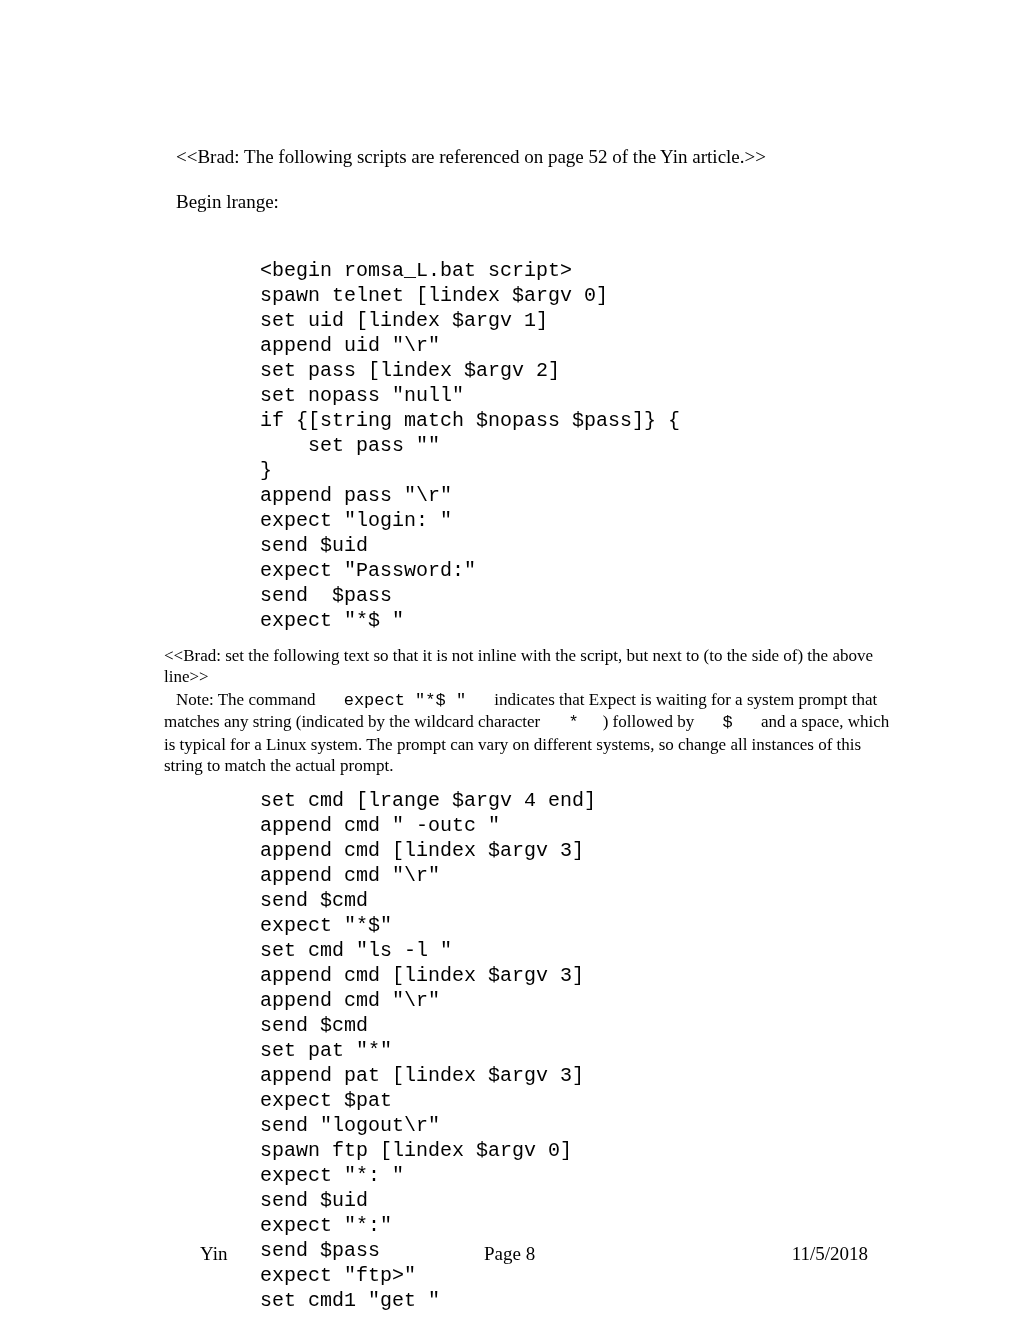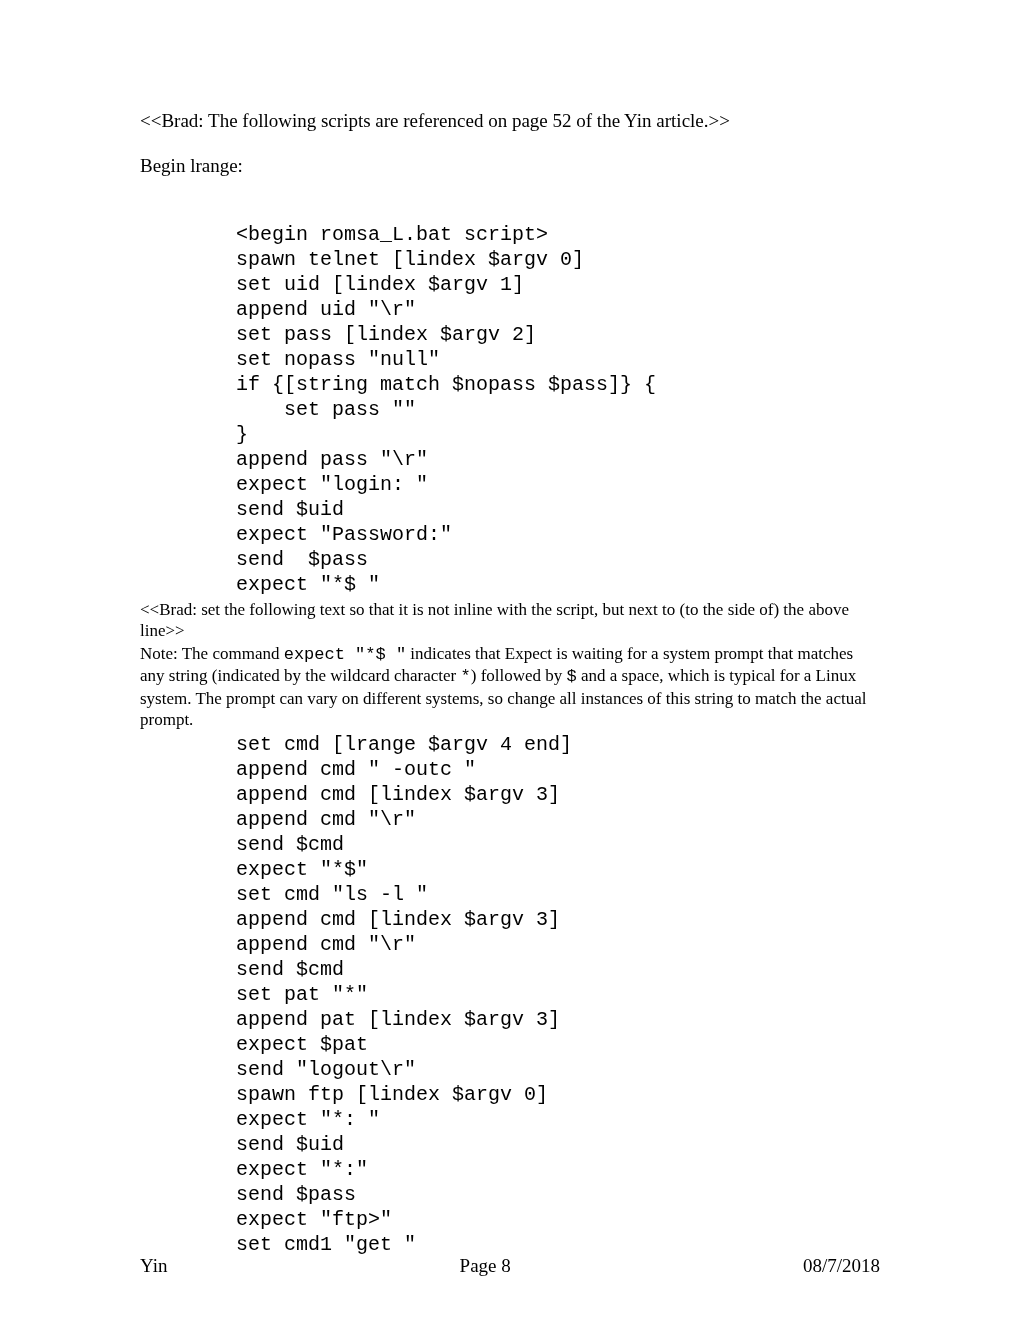--- a/index.html
+++ b/index.html
@@ -1,15 +1,15 @@
 <!DOCTYPE html>
 <html><head>
   <meta charset="utf-8">
   <style>
-    * { margin: 0; padding: 0; box-sizing: border-box; }
+    * { margin: 12px; padding: 0; box-sizing: border-box; }
     body {
       background: #fff;
       width: 1020px;
       height: 1320px;
       padding: 110px 140px 40px 140px;
       font-family: "Times New Roman", Times, serif;
       font-size: 19px;
       line-height: 1.2;
       color: #000;
       position: relative;
@@ -94,15 +94,15 @@
 send $uid
 expect "*:"
 send $pass
 expect "ftp&gt;"
 set cmd1 "get "</div>
 
 <div class="footer">
   <div class="footer-row">
     <span>Yin</span>
     <span>Page 8</span>
-    <span>08/7/2018</span>
+    <span>11/5/2018</span>
   </div>
 </div>
 
 </body></html>

